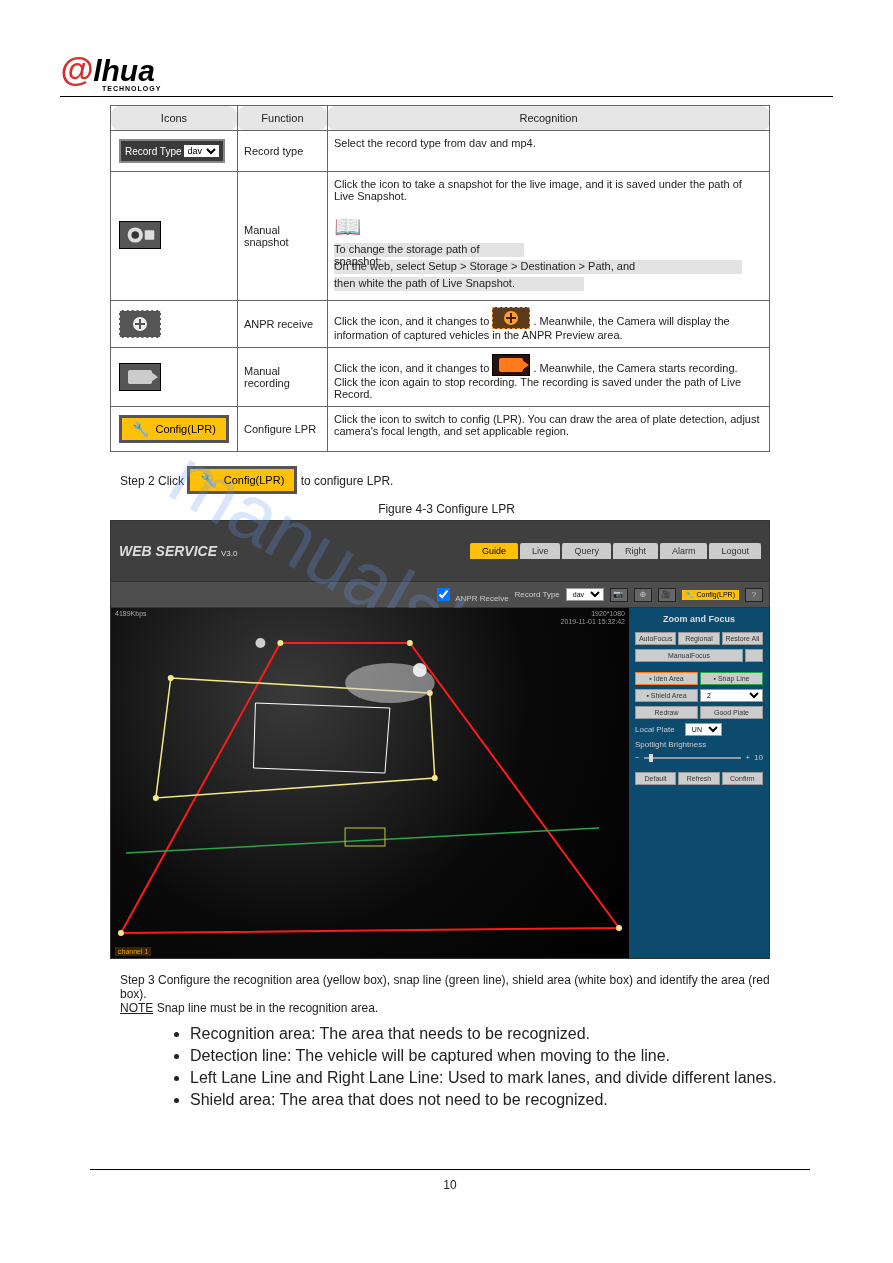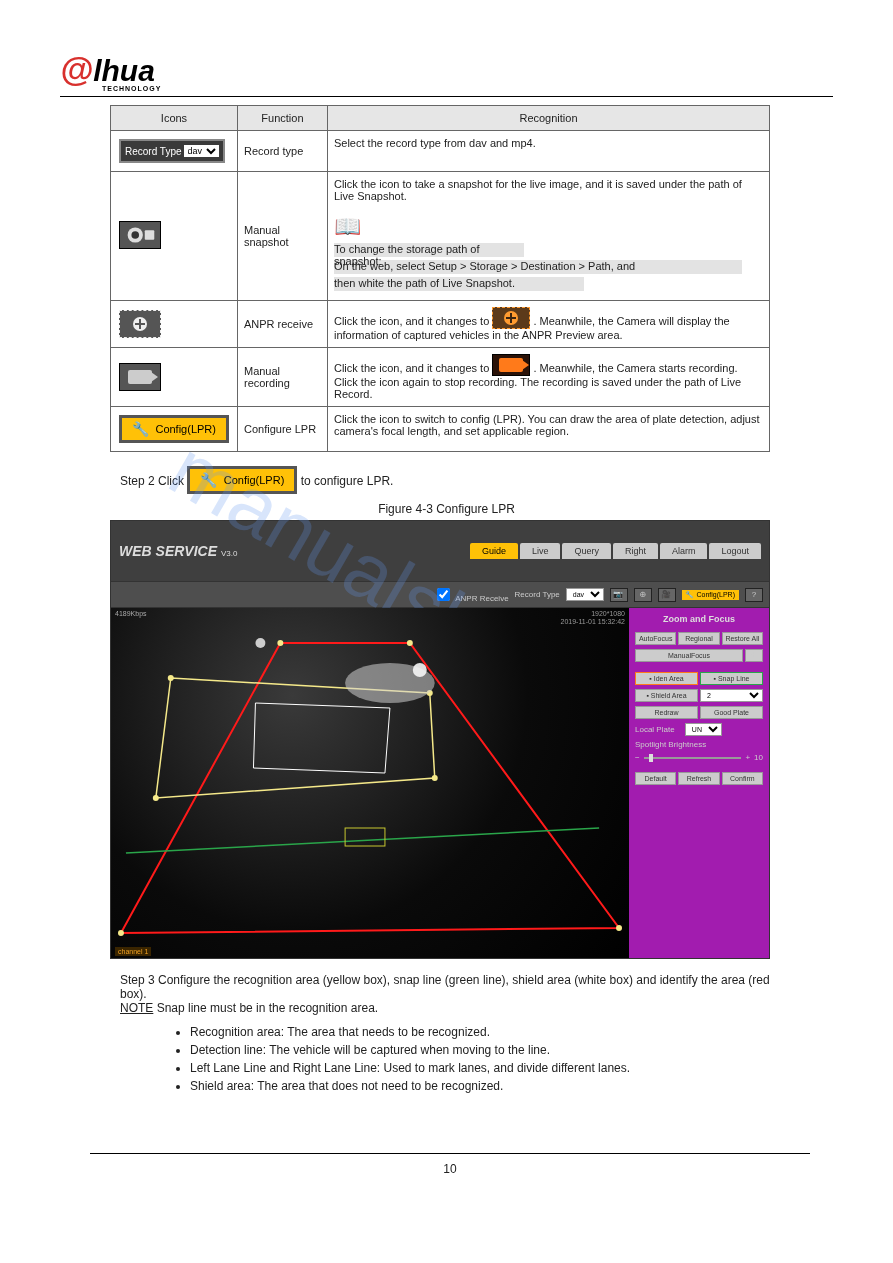--- a/index.html
+++ b/index.html
@@ -49,20 +49,21 @@
   }
   table.ftbl th, table.ftbl td {
     border: 1px solid #666;
     padding: 6px 6px;
     vertical-align: top;
     font-size: 11px;
   }
   table.ftbl th {
     background: #e6e6e6;
     font-weight: normal;
+    border-radius: 9px;
   }
   table.ftbl td.iconcell {
     width: 120px;
     text-align: left;
     vertical-align: middle;
     padding: 8px;
   }
   table.ftbl td.fncell {
     width: 90px;
     vertical-align: middle;
@@ -253,21 +254,21 @@
   }
   .ws-video .meta-tl { position: absolute; top: 2px; left: 4px; font-size: 7px; color: #aaa; }
   .ws-video .meta-tr { position: absolute; top: 2px; right: 4px; font-size: 7px; color: #999; text-align: right; line-height: 1.2; }
   .ws-video .meta-bl { position: absolute; bottom: 2px; left: 4px; font-size: 7px; color: #f0a020; background: #3a2500; padding: 1px 3px; }
   .ws-video svg {
     position: absolute; inset: 0;
     width: 100%; height: 100%;
   }
   .ws-side {
     width: 140px;
-    background: #a21caf;
+    background: #0c4a6e;
     padding: 6px;
     display: flex; flex-direction: column; gap: 4px;
     font-size: 8px;
   }
   .ws-side h5 { margin: 0 0 4px 0; font-size: 9px; font-weight: bold; color: #ddd; text-align: center; }
   .ws-side .row { display: flex; gap: 2px; }
   .ws-sbtn {
     background: #ccc; color: #333;
     padding: 2px 2px; font-size: 7px;
     text-align: center;
@@ -302,21 +303,21 @@
     user-select: none;
     white-space: nowrap;
   }
   .step3 {
     margin: 14px 60px 10px 60px;
     font-size: 12px;
   }
   .step3 .u { text-decoration: underline; }
   .bul {
     margin: 6px 0 0 90px;
-    font-size: 12px;
+    font-size: 16px;
   }
   .bul li { margin: 4px 0; }
   .pageno {
     text-align: center;
     font-size: 12px;
     margin-top: 60px;
     padding-top: 8px;
     border-top: 1px solid #000;
     width: 720px;
     margin-left: 30px;

